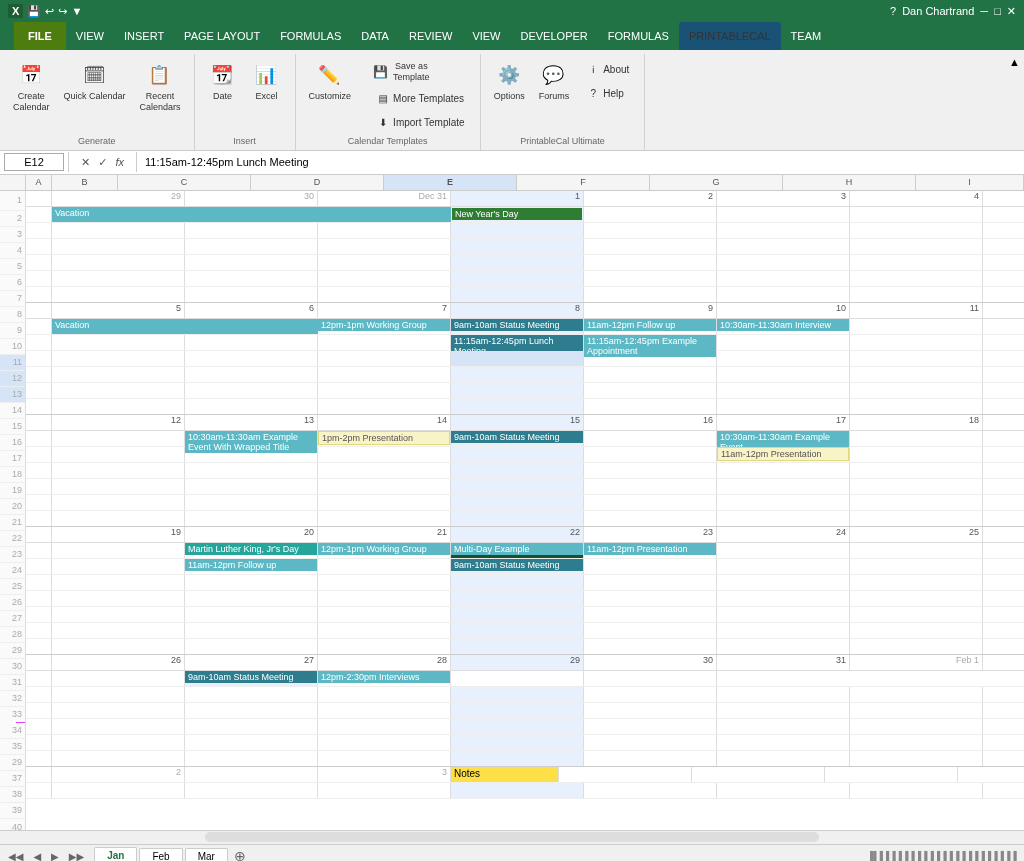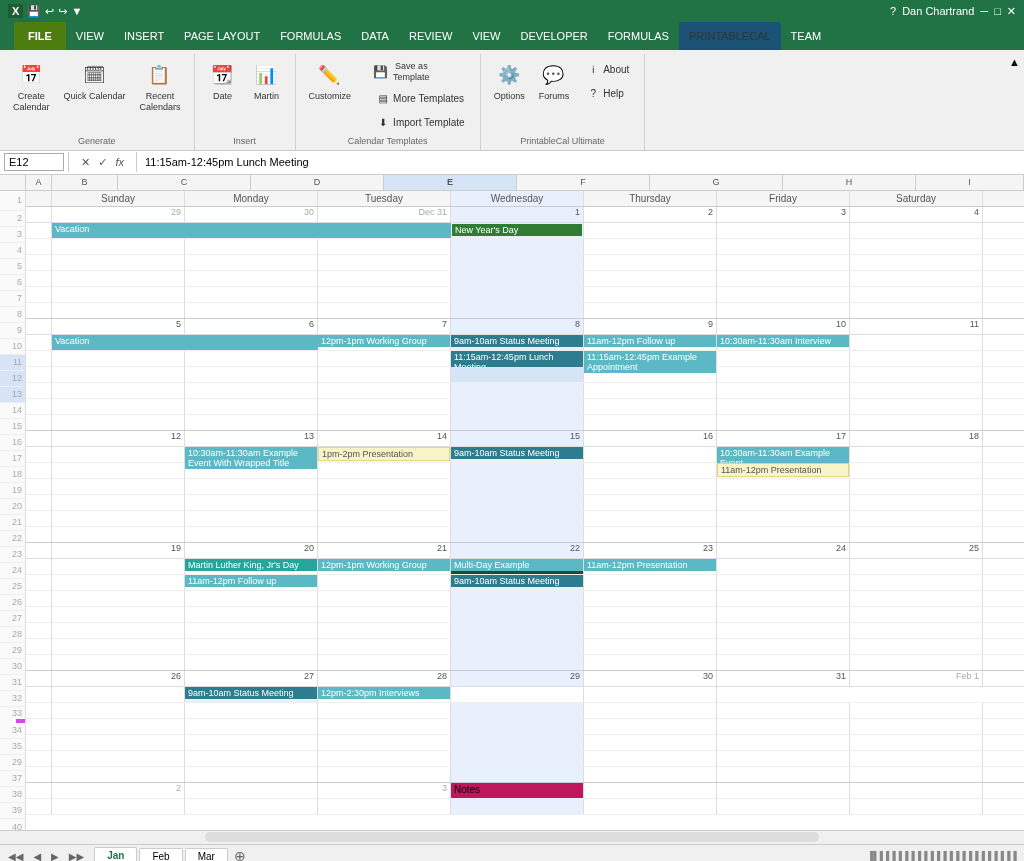--- a/index.html
+++ b/index.html
@@ -122,20 +122,21 @@
       align-items: center;
       height: 24px;
       padding: 0 4px;
     }
     .cell-ref {
       width: 60px;
       font-size: 11px;
       padding: 0 4px;
       border: 1px solid #aaa;
       height: 18px;
+      text-align: center;
     }
     .formula-divider { width: 1px; background: #ccc; height: 20px; margin: 0 4px; }
     .formula-icons { display: flex; gap: 8px; color: #555; padding: 0 8px; }
     .formula-content { flex: 1; font-size: 11px; padding: 0 4px; }
 
     
     .sheet-tabs {
       background: #f0f0f0;
       border-top: 1px solid #ccc;
       display: flex;
@@ -213,21 +214,21 @@
   </div>
 
   <div class="ribbon-group">
     <div class="ribbon-group-buttons">
       <div class="ribbon-btn">
         <div class="ribbon-btn-icon">📆</div>
         <span style="font-size:9px;">Date</span>
       </div>
       <div class="ribbon-btn">
         <div class="ribbon-btn-icon">📊</div>
-        <span style="font-size:9px;">Martin</span>
+        <span style="font-size:9px;">Excel</span>
       </div>
     </div>
     <div class="ribbon-group-label">Insert</div>
   </div>
 
   <div class="ribbon-group">
     <div class="ribbon-group-buttons">
       <div class="ribbon-btn" style="margin-right:8px;">
         <div class="ribbon-btn-icon">✏️</div>
         <span style="font-size:9px;">Customize</span>
@@ -332,43 +333,33 @@
       <div style="height:16px;display:flex;align-items:center;justify-content:flex-end;padding-right:3px;border-bottom:1px solid #eee;">23</div>
       <div style="height:16px;display:flex;align-items:center;justify-content:flex-end;padding-right:3px;border-bottom:1px solid #eee;">24</div>
       <div style="height:16px;display:flex;align-items:center;justify-content:flex-end;padding-right:3px;border-bottom:1px solid #eee;">25</div>
       <div style="height:16px;display:flex;align-items:center;justify-content:flex-end;padding-right:3px;border-bottom:1px solid #eee;">26</div>
       <div style="height:16px;display:flex;align-items:center;justify-content:flex-end;padding-right:3px;border-bottom:1px solid #eee;">27</div>
       <div style="height:16px;display:flex;align-items:center;justify-content:flex-end;padding-right:3px;border-bottom:1px solid #eee;">28</div>
       <div style="height:16px;display:flex;align-items:center;justify-content:flex-end;padding-right:3px;border-bottom:1px solid #eee;">29</div>
       <div style="height:16px;display:flex;align-items:center;justify-content:flex-end;padding-right:3px;border-bottom:1px solid #eee;">30</div>
       <div style="height:16px;display:flex;align-items:center;justify-content:flex-end;padding-right:3px;border-bottom:1px solid #eee;">31</div>
       <div style="height:16px;display:flex;align-items:center;justify-content:flex-end;padding-right:3px;border-bottom:1px solid #eee;">32</div>
-      <div style="height:16px;display:flex;align-items:center;justify-content:flex-end;padding-right:3px;border-bottom:4px solid #d946ef;margin-left:16px;">33</div>
+      <div style="height:16px;display:flex;align-items:center;justify-content:flex-end;padding-right:3px;border-bottom:1px solid #d946ef;margin-left:16px;">33</div>
       <div style="height:16px;display:flex;align-items:center;justify-content:flex-end;padding-right:3px;border-bottom:1px solid #eee;">34</div>
       <div style="height:16px;display:flex;align-items:center;justify-content:flex-end;padding-right:3px;border-bottom:1px solid #eee;">35</div>
       <div style="height:16px;display:flex;align-items:center;justify-content:flex-end;padding-right:3px;border-bottom:1px solid #eee;">29</div>
       <div style="height:16px;display:flex;align-items:center;justify-content:flex-end;padding-right:3px;border-bottom:1px solid #eee;">37</div>
       <div style="height:16px;display:flex;align-items:center;justify-content:flex-end;padding-right:3px;border-bottom:1px solid #eee;">38</div>
       <div style="height:16px;display:flex;align-items:center;justify-content:flex-end;padding-right:3px;border-bottom:1px solid #eee;">39</div>
       <div style="height:16px;display:flex;align-items:center;justify-content:flex-end;padding-right:3px;">40</div>
     </div>
 
     <div style="flex:1;overflow:hidden;">
 
 
-      <div style="display:flex;height:16px;border-bottom:1px solid #ccc;background:#f5f5f5;">
-        <div style="width:26px;border-right:1px solid #ddd;"></div>
-        <div style="width:133px;text-align:center;border-right:1px solid #ddd;font-size:10px;color:#555;display:flex;align-items:center;justify-content:center;">Sunday</div>
-        <div style="width:133px;text-align:center;border-right:1px solid #ddd;font-size:10px;color:#555;display:flex;align-items:center;justify-content:center;">Monday</div>
-        <div style="width:133px;text-align:center;border-right:1px solid #ddd;font-size:10px;color:#555;display:flex;align-items:center;justify-content:center;">Tuesday</div>
-        <div style="width:133px;text-align:center;border-right:1px solid #ddd;font-size:10px;color:#555;display:flex;align-items:center;justify-content:center;background:#e8f0fd;">Wednesday</div>
-        <div style="width:133px;text-align:center;border-right:1px solid #ddd;font-size:10px;color:#555;display:flex;align-items:center;justify-content:center;">Thursday</div>
-        <div style="width:133px;text-align:center;border-right:1px solid #ddd;font-size:10px;color:#555;display:flex;align-items:center;justify-content:center;">Friday</div>
-        <div style="width:133px;text-align:center;border-right:1px solid #ddd;font-size:10px;color:#555;display:flex;align-items:center;justify-content:center;">Saturday</div>
-      </div>
 
       <div style="display:flex;height:16px;border-bottom:1px solid #ddd;">
         <div style="width:26px;border-right:1px solid #ddd;"></div>
         <div style="width:133px;border-right:1px solid #ddd;text-align:right;padding-right:3px;font-size:9px;color:#aaa;">29</div>
         <div style="width:133px;border-right:1px solid #ddd;text-align:right;padding-right:3px;font-size:9px;color:#aaa;">30</div>
         <div style="width:133px;border-right:1px solid #ddd;text-align:right;padding-right:3px;font-size:9px;color:#aaa;">Dec 31</div>
         <div style="width:133px;border-right:1px solid #ddd;text-align:right;padding-right:3px;font-size:9px;color:#555;background:#e8f0fd;">1</div>
         <div style="width:133px;border-right:1px solid #ddd;text-align:right;padding-right:3px;font-size:9px;color:#555;">2</div>
         <div style="width:133px;border-right:1px solid #ddd;text-align:right;padding-right:3px;font-size:9px;color:#555;">3</div>
         <div style="width:133px;border-right:1px solid #ddd;text-align:right;padding-right:3px;font-size:9px;color:#555;">4</div>
@@ -775,21 +766,21 @@
         <div style="width:133px;border-right:1px solid #ddd;"></div>
         <div style="width:133px;border-right:1px solid #ddd;"></div>
         <div style="width:133px;border-right:1px solid #ddd;"></div>
       </div>
 
       <div style="display:flex;height:16px;border-bottom:1px solid #eee;">
         <div style="width:26px;border-right:1px solid #ddd;"></div>
         <div style="width:133px;border-right:1px solid #ddd;font-size:9px;color:#aaa;text-align:right;padding-right:3px;">2</div>
         <div style="width:133px;border-right:1px solid #ddd;"></div>
         <div style="width:133px;border-right:1px solid #ddd;font-size:9px;color:#aaa;text-align:right;padding-right:3px;">3</div>
-        <div style="width:133px;border-right:1px solid #ddd;background:#be185d;font-size:10px;padding:1px 3px;">Notes</div>
+        <div style="width:108px;border-right:1px solid #ddd;background:#fde047;font-size:10px;padding:1px 3px;">Notes</div>
         <div style="width:133px;border-right:1px solid #ddd;"></div>
         <div style="width:133px;border-right:1px solid #ddd;"></div>
         <div style="width:133px;border-right:1px solid #ddd;"></div>
       </div>
       <div style="display:flex;height:16px;border-bottom:1px solid #eee;">
         <div style="width:26px;border-right:1px solid #ddd;"></div>
         <div style="width:133px;border-right:1px solid #ddd;"></div>
         <div style="width:133px;border-right:1px solid #ddd;"></div>
         <div style="width:133px;border-right:1px solid #ddd;"></div>
         <div style="width:133px;border-right:1px solid #ddd;background:#e8f0fd;"></div>

